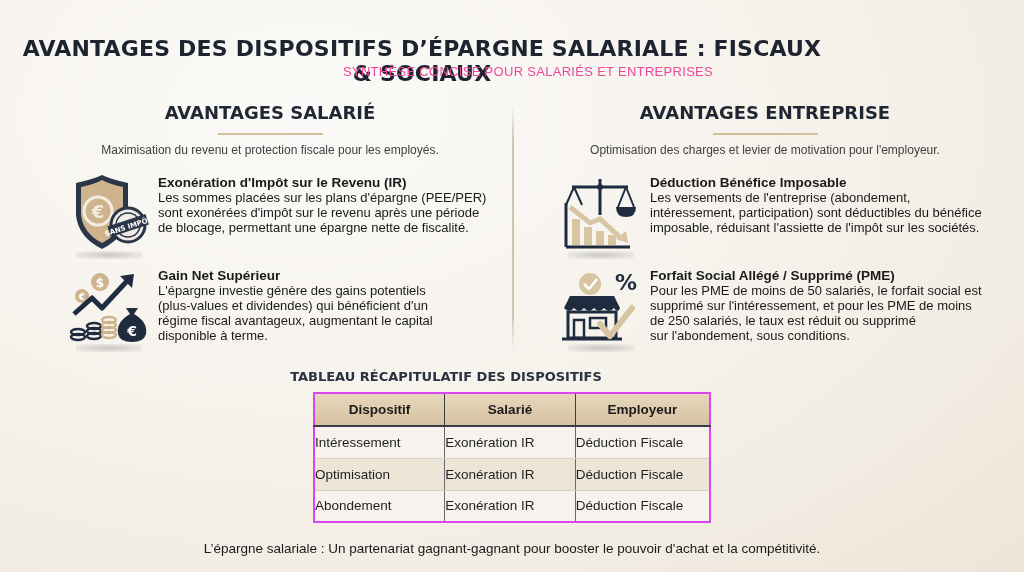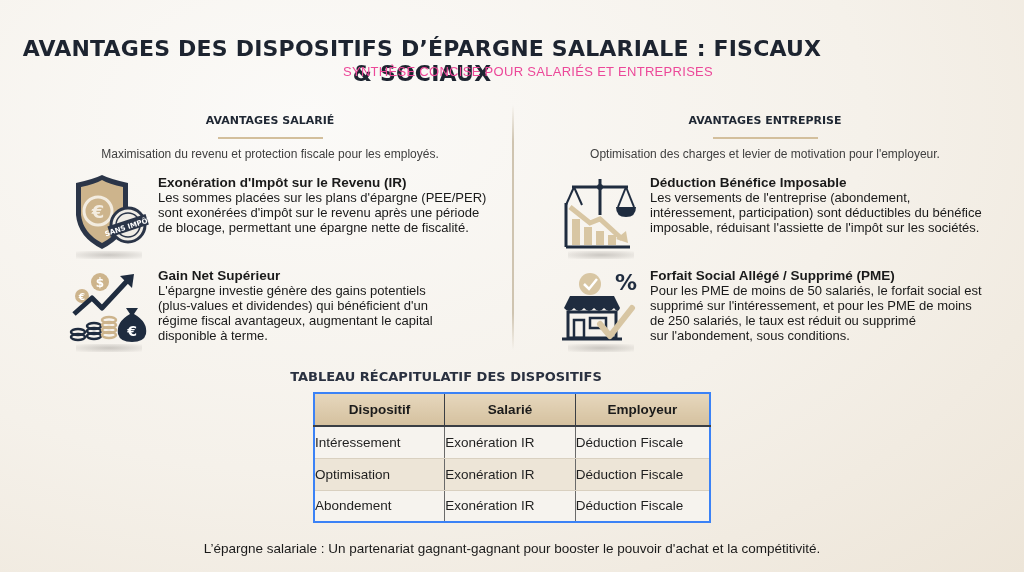--- a/index.html
+++ b/index.html
@@ -17,21 +17,21 @@
   }
   .subtitle {
     position: absolute; top: 64px; left: 16px; width: 1024px; text-align: center;
     font-size: 13px; color: #ec4899; letter-spacing: 0.3px;
   }
   .col { position: absolute; top: 100px; }
   .col.left { left: 60px; width: 420px; }
   .col.right { left: 545px; width: 440px; }
   .col-head {
     text-align: center; font-family: "DejaVu Sans", sans-serif; font-weight: bold;
-    font-size: 11px; color: #1f2733; margin-top: 14px;
+    font-size: 18px; color: #1f2733; margin-top: 2px;
   }
   .col-rule { width: 105px; height: 2px; background: #d3bf9c; margin: 10px auto 8px; }
   .col-desc { text-align: center; font-size: 12px; color: #404040; }
   .divider {
     position: absolute; left: 512px; top: 105px; width: 2px; height: 245px;
     background: linear-gradient(to bottom, rgba(200,190,170,0), #cfc4b0 15%, #cfc4b0 85%, rgba(200,190,170,0));
   }
   .item { position: absolute; display: flex; }
   .item .icon { width: 82px; height: 80px; position: relative; flex-shrink: 0; }
   .item .icon::after {
@@ -39,21 +39,21 @@
     background: radial-gradient(ellipse, rgba(120,115,110,0.35), rgba(120,115,110,0));
   }
   .item .text { margin-left: 8px; font-size: 13px; line-height: 15px; color: #1a1a1a; }
   .item .text .h { font-weight: bold; font-size: 13.5px; }
   .table-title {
     position: absolute; top: 369px; left: 0; width: 892px; text-align: center;
     font-family: "DejaVu Sans", sans-serif; font-weight: bold; font-size: 13px; color: #2a3140;
   }
   table {
     position: absolute; top: 392px; left: 313px; width: 398px; border-collapse: collapse;
-    font-size: 13.5px; border: 2px solid #3b82f6;
+    font-size: 13.5px; border: 2px solid #d946ef;
   }
   th {
     background: linear-gradient(to bottom, #e6d7bd, #d5c19f); height: 33px; font-weight: bold;
     border-right: 1.5px solid #3a3e44; border-bottom: 2px solid #3a3e44; color: #1b1b1b;
   }
   td {
     height: 32px; text-align: left; border-right: 1.5px solid #6a6a6a; border-bottom: 1px solid #d9d0c0;
     color: #1f1f1f;
   }
   tr:nth-child(odd) td { background: #f6f3ee; }

